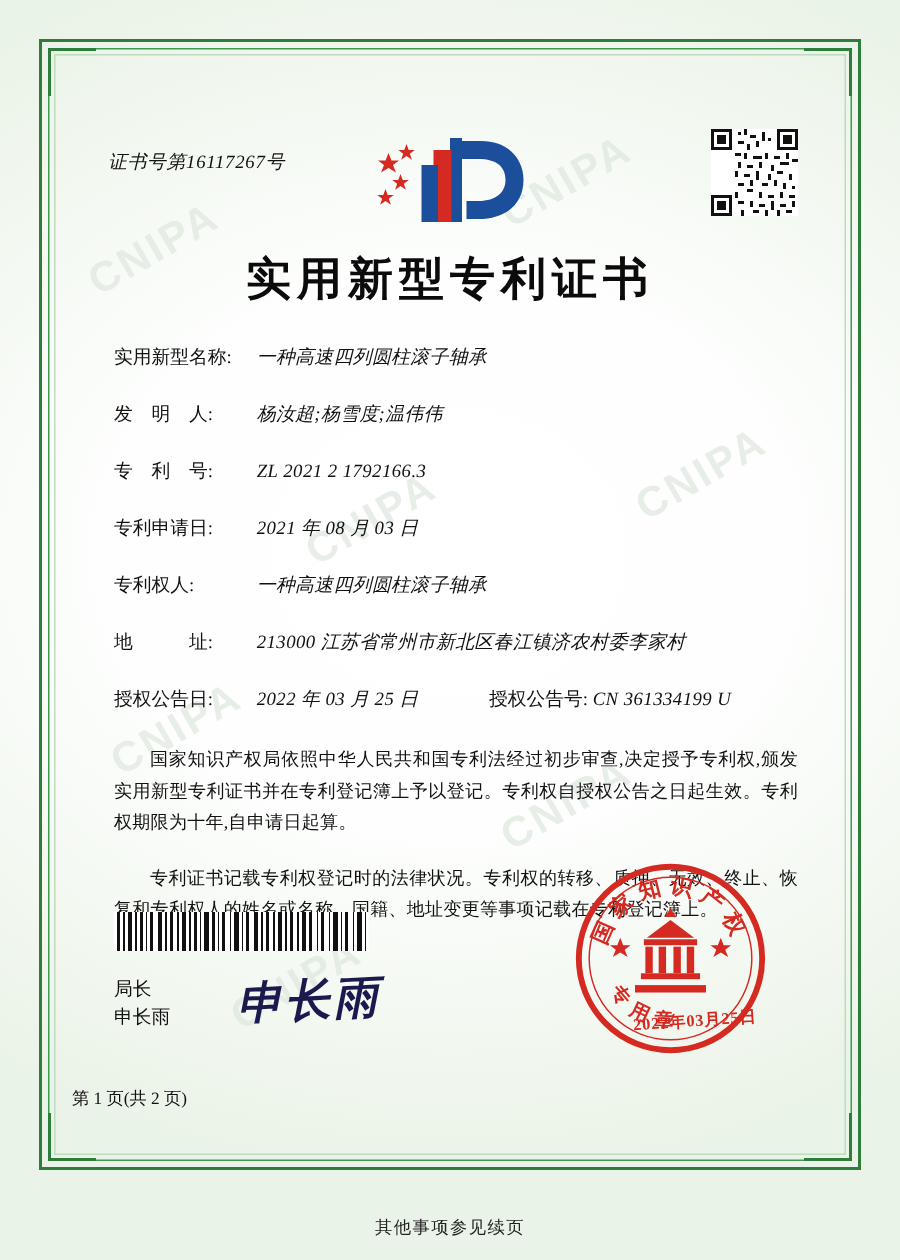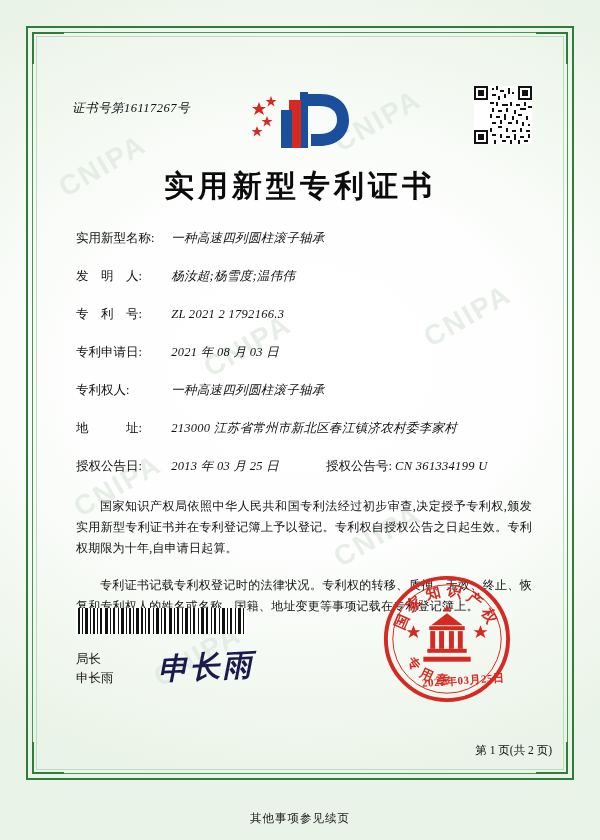--- a/index.html
+++ b/index.html
@@ -192,23 +192,23 @@
     bottom: 78px;
     color: #d42a22;
     font-size: 11px;
     font-weight: bold;
     letter-spacing: .5px;
     transform: rotate(-4deg);
   }
 
   .page-no {
     position: absolute;
-    bottom: 8px;
+    bottom: 26px;
     width: 100%;
-    text-align: right;
+    text-align: left;
     font-size: 11.5px;
     color: #111;
   }
   .footer-note {
     position: absolute;
     bottom: 14px;
     width: 100%;
     text-align: center;
     font-size: 11.5px;
     color: #222;
@@ -345,21 +345,21 @@
       <div class="field">
         <span class="label">专利权人:</span>
         <span class="val">一种高速四列圆柱滚子轴承</span>
       </div>
       <div class="field">
         <span class="label">地　　　址:</span>
         <span class="val">213000 江苏省常州市新北区春江镇济农村委李家村</span>
       </div>
       <div class="field field-split">
         <span class="label">授权公告日:</span>
-        <span class="val">2013 年 03 月 25 日</span>
+        <span class="val">2022 年 03 月 25 日</span>
         <span class="right-part">
           <span>授权公告号:</span>
           <span class="val">CN 361334199 U</span>
         </span>
       </div>
 
       <div class="para">国家知识产权局依照中华人民共和国专利法经过初步审查,决定授予专利权,颁发实用新型专利证书并在专利登记簿上予以登记。专利权自授权公告之日起生效。专利权期限为十年,自申请日起算。</div>
       <div class="para">专利证书记载专利权登记时的法律状况。专利权的转移、质押、无效、终止、恢复和专利权人的姓名或名称、国籍、地址变更等事项记载在专利登记簿上。</div>
     </div>
 

